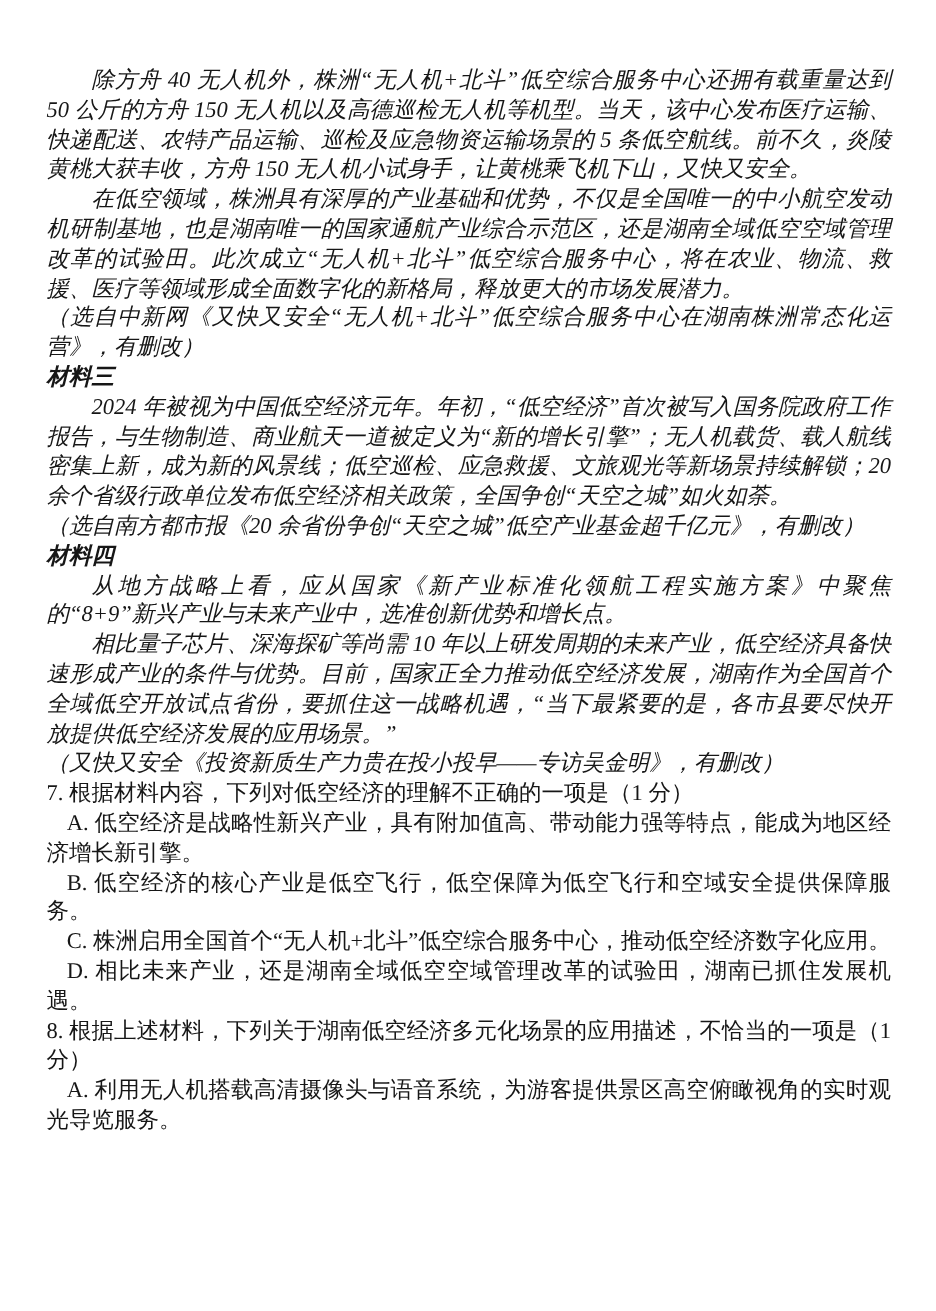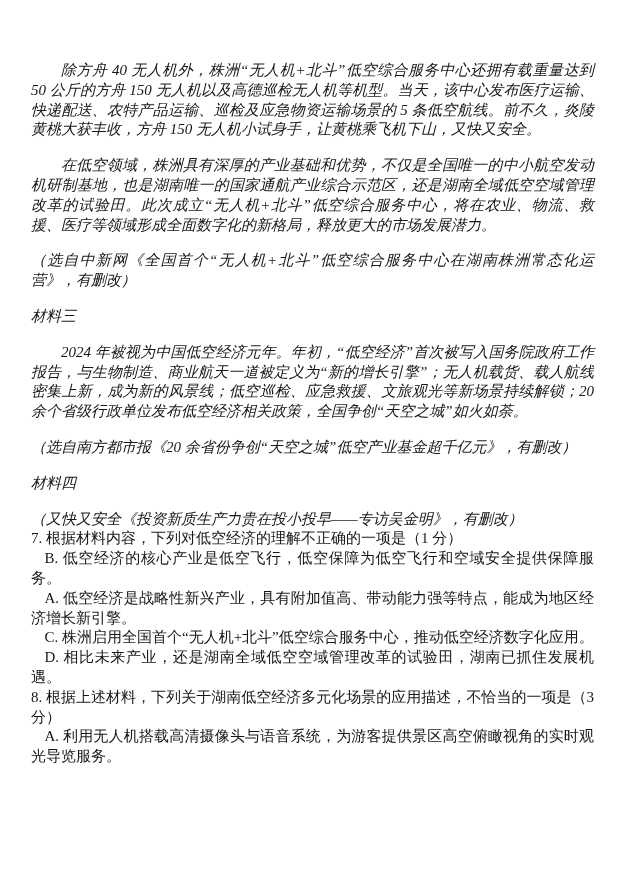--- a/index.html
+++ b/index.html
@@ -17,45 +17,47 @@
     line-height: 19.8px;
     color: #161616;
     overflow: hidden;
   }
   main.page { width: 100%; }
   p {
     margin: 0;
     text-align: justify;
   }
   
-  .kai { font-style: italic; margin-top: 16px; }
+  .kai { font-style: italic; }
   
   .song { font-style: normal; }
   .para { text-indent: 2em; }
-  .heading { font-weight: normal; }
+  .heading { font-weight: bold; }
   .option { text-indent: 0.9em; }
 </style>
 </head>
 <body>
 
 <main class="page">
 
   <p class="kai para">除方舟 40 无人机外，株洲“无人机+北斗”低空综合服务中心还拥有载重量达到 50 公斤的方舟 150 无人机以及高德巡检无人机等机型。当天，该中心发布医疗运输、快递配送、农特产品运输、巡检及应急物资运输场景的 5 条低空航线。前不久，炎陵黄桃大获丰收，方舟 150 无人机小试身手，让黄桃乘飞机下山，又快又安全。</p>
   <p class="kai para">在低空领域，株洲具有深厚的产业基础和优势，不仅是全国唯一的中小航空发动机研制基地，也是湖南唯一的国家通航产业综合示范区，还是湖南全域低空空域管理改革的试验田。此次成立“无人机+北斗”低空综合服务中心，将在农业、物流、救援、医疗等领域形成全面数字化的新格局，释放更大的市场发展潜力。</p>
-  <p class="kai source">（选自中新网《全国首个“无人机+北斗”低空综合服务中心在湖南株洲常态化运营》，有删改）</p>
+  <p class="kai source">（选自中新网《又快又安全“无人机+北斗”低空综合服务中心在湖南株洲常态化运营》，有删改）</p>
 
   <p class="kai heading">材料三</p>
   <p class="kai para">2024 年被视为中国低空经济元年。年初，“低空经济”首次被写入国务院政府工作报告，与生物制造、商业航天一道被定义为“新的增长引擎”；无人机载货、载人航线密集上新，成为新的风景线；低空巡检、应急救援、文旅观光等新场景持续解锁；20 余个省级行政单位发布低空经济相关政策，全国争创“天空之城”如火如荼。</p>
   <p class="kai source">（选自南方都市报《20 余省份争创“天空之城”低空产业基金超千亿元》，有删改）</p>
 
   <p class="kai heading">材料四</p>
+  <p class="kai para">从地方战略上看，应从国家《新产业标准化领航工程实施方案》中聚焦的“8+9”新兴产业与未来产业中，选准创新优势和增长点。</p>
+  <p class="kai para">相比量子芯片、深海探矿等尚需 10 年以上研发周期的未来产业，低空经济具备快速形成产业的条件与优势。目前，国家正全力推动低空经济发展，湖南作为全国首个全域低空开放试点省份，要抓住这一战略机遇，“当下最紧要的是，各市县要尽快开放提供低空经济发展的应用场景。”</p>
   <p class="kai source">（又快又安全《投资新质生产力贵在投小投早——专访吴金明》，有删改）</p>
 
   <p class="song">7. 根据材料内容，下列对低空经济的理解不正确的一项是（1 分）</p>
+  <p class="song option">A. 低空经济是战略性新兴产业，具有附加值高、带动能力强等特点，能成为地区经济增长新引擎。</p>
   <p class="song option">B. 低空经济的核心产业是低空飞行，低空保障为低空飞行和空域安全提供保障服务。</p>
-  <p class="song option">A. 低空经济是战略性新兴产业，具有附加值高、带动能力强等特点，能成为地区经济增长新引擎。</p>
   <p class="song option">C. 株洲启用全国首个“无人机+北斗”低空综合服务中心，推动低空经济数字化应用。</p>
   <p class="song option">D. 相比未来产业，还是湖南全域低空空域管理改革的试验田，湖南已抓住发展机遇。</p>
 
-  <p class="song">8. 根据上述材料，下列关于湖南低空经济多元化场景的应用描述，不恰当的一项是（3 分）</p>
+  <p class="song">8. 根据上述材料，下列关于湖南低空经济多元化场景的应用描述，不恰当的一项是（1 分）</p>
   <p class="song option">A. 利用无人机搭载高清摄像头与语音系统，为游客提供景区高空俯瞰视角的实时观光导览服务。</p>
 
 </main>
 
 </body></html>

